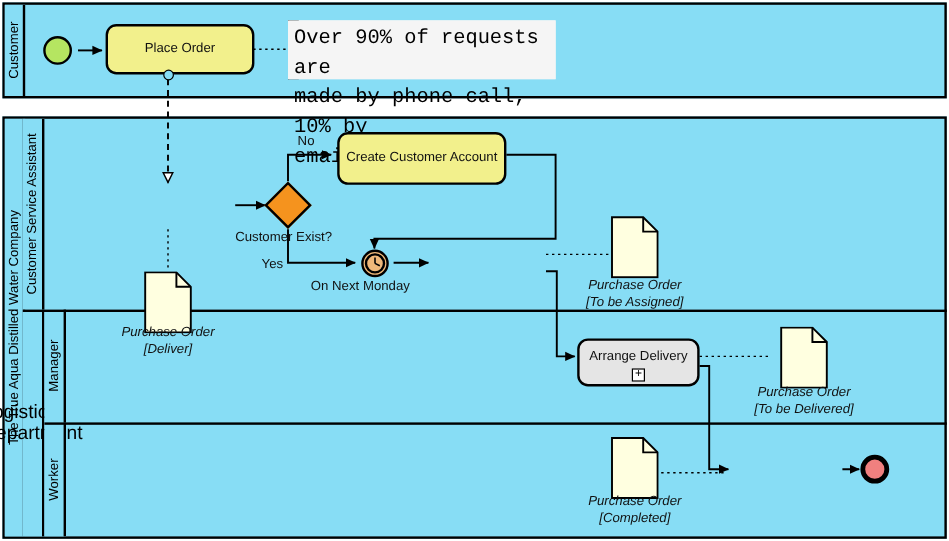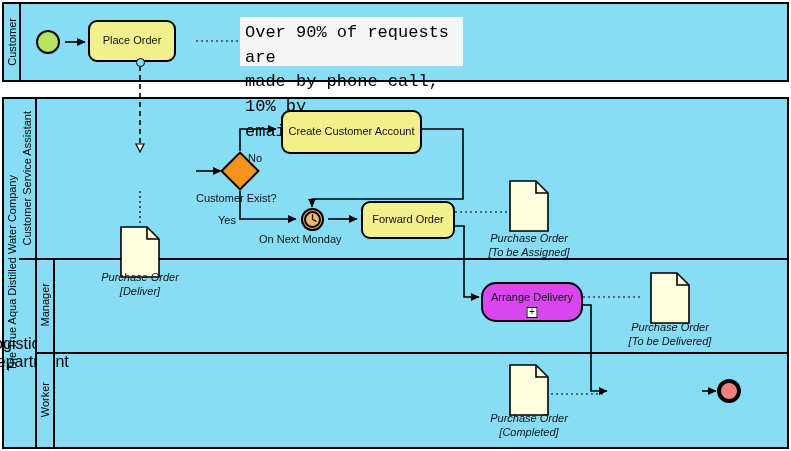--- a/index.html
+++ b/index.html
@@ -80,22 +80,21 @@
     display: flex;
     align-items: center;
     justify-content: center;
     text-align: center;
     font-size: 11px;
     color: #111111;
     line-height: 1.25;
     padding: 2px 4px;
   }
   .task.subprocess {
-    background: #d946ef;
-    border-radius: 15px;
+    background: #e5e5e5;
   }
   .subproc-marker {
     position: absolute;
     left: 50%;
     bottom: 2px;
     transform: translateX(-50%);
     width: 11px;
     height: 11px;
     box-sizing: border-box;
     border: 1.5px solid #000000;
@@ -285,56 +284,53 @@
 
     
     <line x1="551" y1="394" x2="606" y2="394" stroke="#000000" stroke-width="1.2" stroke-dasharray="2,3"></line>
 
     
     <line x1="702" y1="391" x2="716" y2="391" stroke="#000000" stroke-width="1.6" marker-end="url(#arrow)"></line>
   </svg>
 
   <div class="event start" style="left:36px; top:30px; width:24px; height:24px;"></div>
 
-  <div class="task" style="left:88px; top:20px; width:88px; height:42px;">
+  <div class="task" style="left:88px; top:20px; width:124px; height:42px;">
     <span>Place Order</span>
   </div>
 
   <div class="boundary-event" style="left:136px; top:58px;"></div>
 
   <div class="annotation-box" style="left:240px; top:17px; width:223px; height:49px;"></div>
   <div class="annotation-bracket" style="left:240px; top:17px; width:9px; height:49px;"></div>
   <div class="annotation" style="left:240px; top:17px; width:223px; height:49px; border:none;">Over 90% of requests are
 made by phone call, 10% by
 email.</div>
 
 
   <div class="gateway" style="left:226px; top:157px; width:28px; height:28px;"></div>
   <div class="flow-label" style="left:196px; top:192px;">Customer Exist?</div>
 
-  <div class="flow-label" style="left:248px; top:112px;margin-top:40px;">No</div>
+  <div class="flow-label" style="left:248px; top:112px;">No</div>
   <div class="flow-label" style="left:218px; top:214px;">Yes</div>
 
   <div class="task" style="left:281px; top:110px; width:141px; height:44px;">
     <span>Create Customer Account</span>
   </div>
 
   <div class="event timer-outer" style="left:301px; top:208px; width:23px; height:23px;"></div>
   <div class="event timer-inner" style="left:304px; top:211px; width:17px; height:17px;"></div>
   <svg class="overlay" viewBox="0 0 791 451">
     <g>
       <line x1="312.5" y1="219.5" x2="312.5" y2="214.5" stroke="#000000" stroke-width="1.3"></line>
       <line x1="312.5" y1="219.5" x2="316.5" y2="221.5" stroke="#000000" stroke-width="1.3"></line>
     </g>
   </svg>
   <div class="flow-label" style="left:259px; top:233px;">On Next Monday</div>
 
-  <div class="task" style="left:361px; top:201px; width:94px; height:38px;">
-    <span>Forward Order</span>
-  </div>
 
   <div class="task subprocess" style="left:481px; top:282px; width:102px; height:40px; flex-direction:column; justify-content:flex-start; padding-top:7px;">
     <span>Arrange Delivery</span>
     <span class="subproc-marker">+</span>
   </div>
 
 
   <div class="event end" style="left:717px; top:379px; width:24px; height:24px;"></div>
 
   <div class="data-object" style="left:120px; top:226px;">

